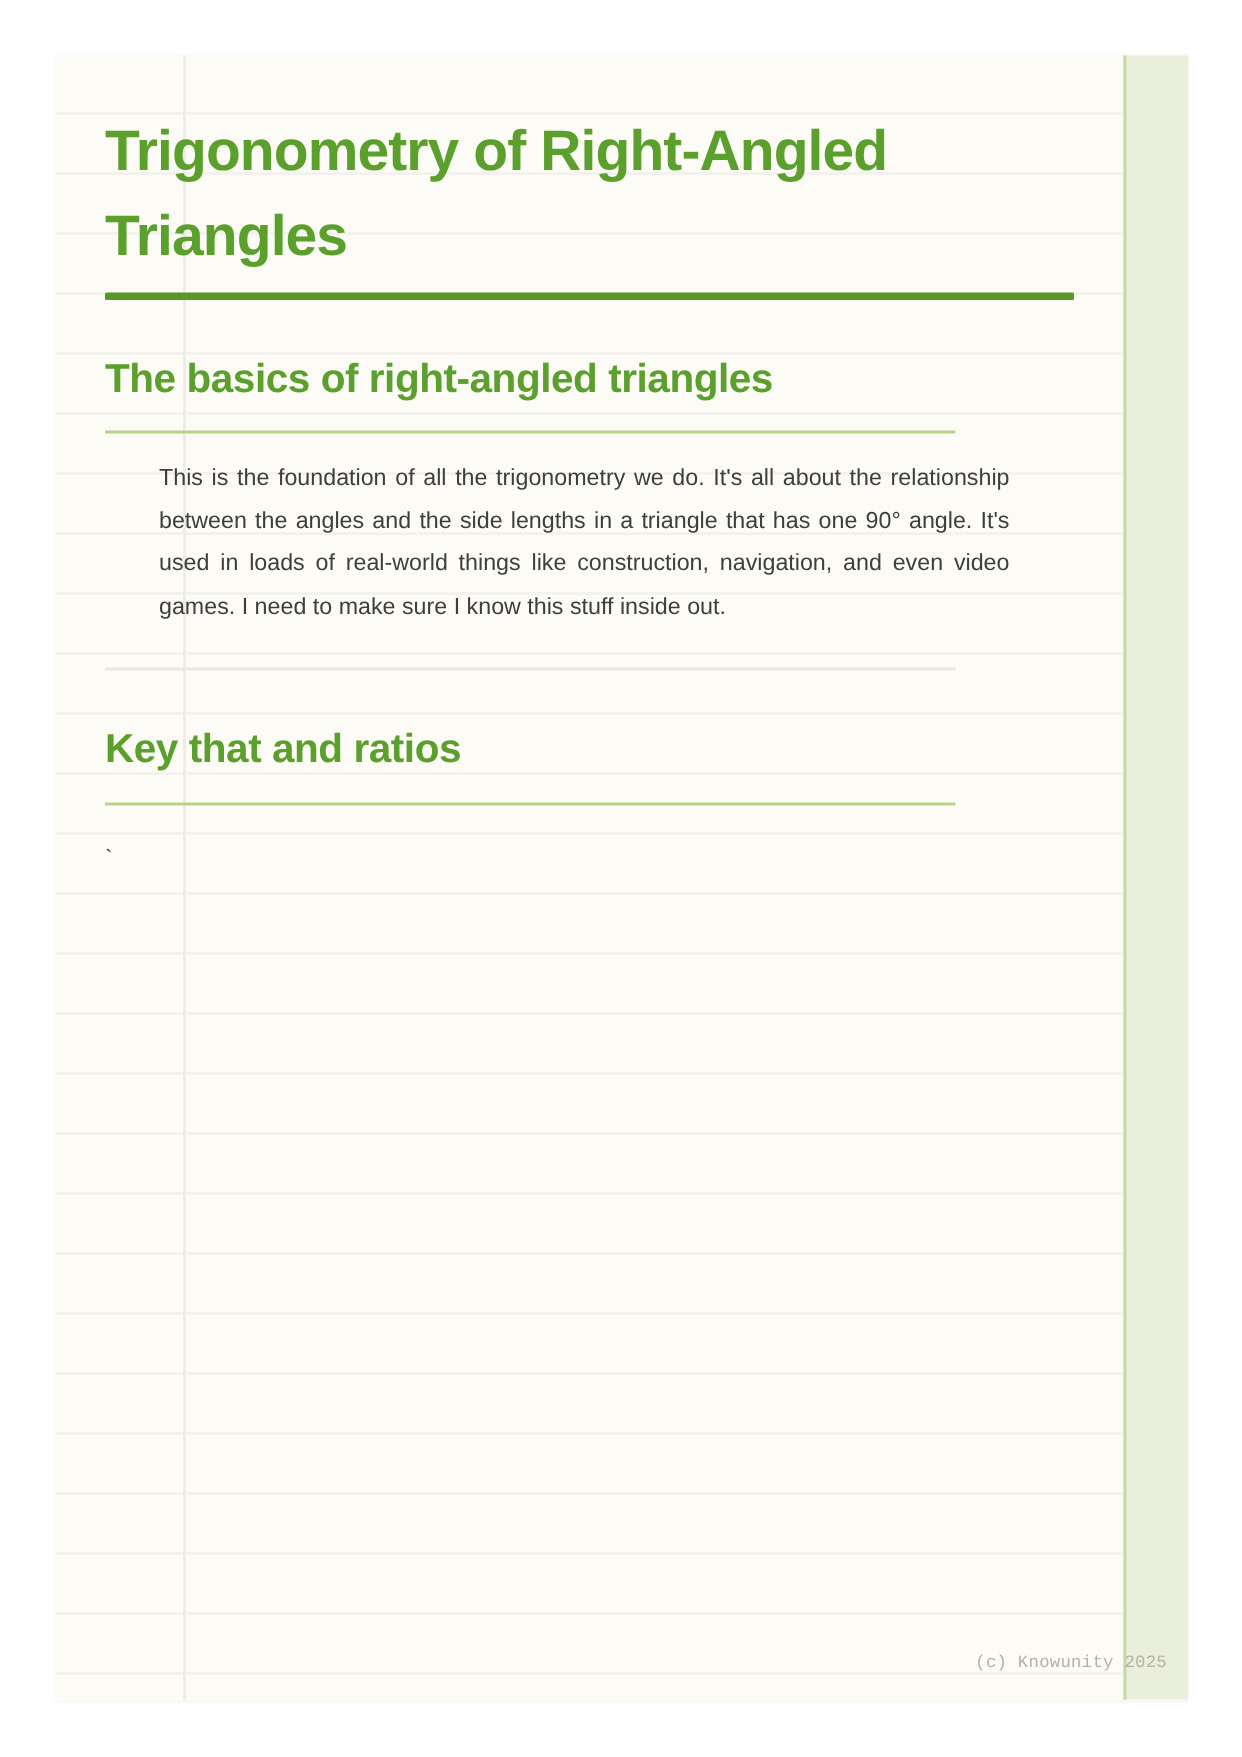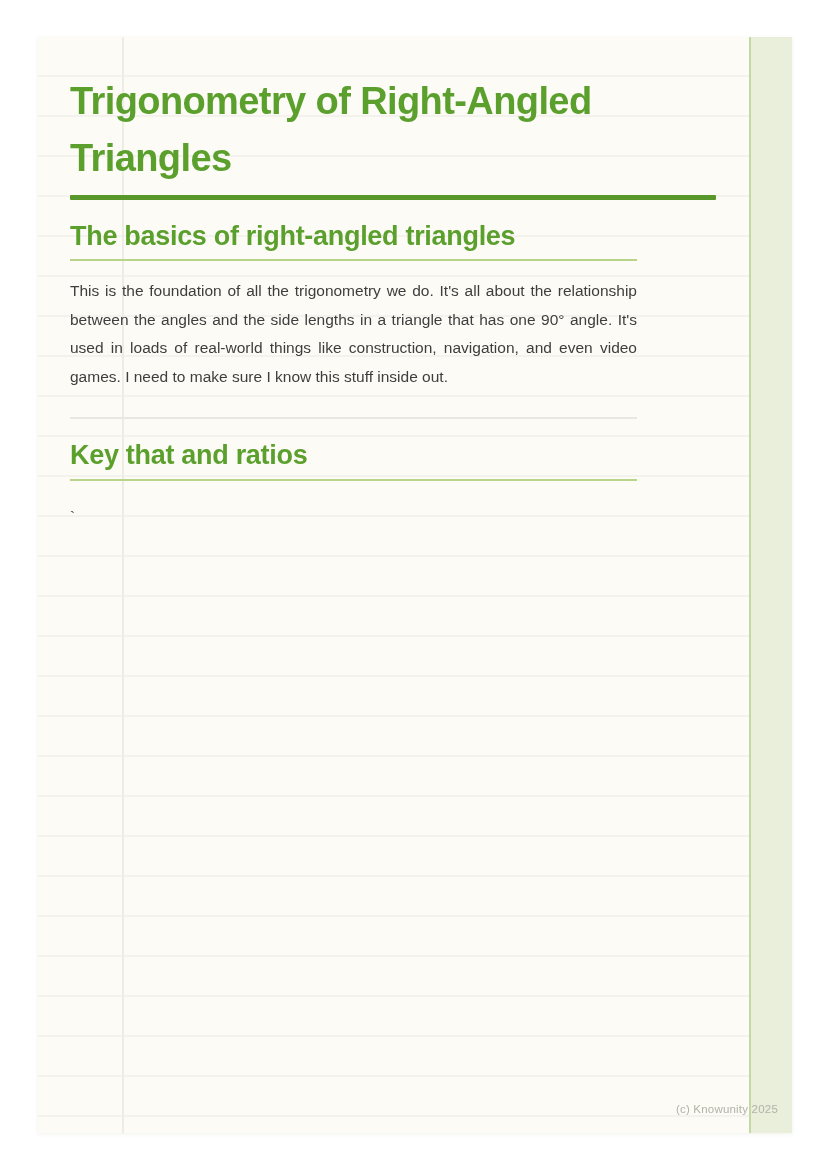--- a/index.html
+++ b/index.html
@@ -54,37 +54,38 @@
     letter-spacing: -0.6px;
     color: #5b9f2d;
   }
   .title-rule {
     margin-top: 8px;
     width: 646px; height: 5px;
     background: #58982b;
     border-radius: 1px;
   }
   h2.section-heading {
-    margin-top: 20px;
+    margin-top: 36px;
     width: 567px;
     font-size: 27px;
     line-height: 1.2;
     font-weight: 800;
     letter-spacing: -0.3px;
     color: #5b9f2d;
-    padding-bottom: 7px;
+    padding-bottom: 19px;
     border-bottom: 2px solid #b9d489;
   }
   p.section-body {
     margin-top: 16px;
     width: 567px;
     font-size: 15.5px;
     line-height: 28.5px;
     text-align: justify;
     color: #3e3e3e;
+    margin-left: 36px;
   }
   p.section-body .theta { font-style: italic; font-family: "DejaVu Serif", serif; }
   .section-divider {
     margin-top: 26px;
     width: 567px; height: 2px;
     background: #e9e7e0;
   }
   p.stray {
     margin-top: 22px;
     width: 567px;
@@ -92,20 +93,21 @@
     line-height: 28.5px;
     color: #3e3e3e;
   }
   .footer {
     position: absolute;
     right: 14px; bottom: 18px;
     font-size: 11.5px;
     letter-spacing: 0.2px;
     color: #b3b2a9;
     z-index: 3;
+    font-family: Liberation Mono, monospace;
   }
 </style>
 </head>
 <body>
 
 <div class="canvas">
   <div class="page">
     <div class="margin-line"></div>
     <div class="stripe"></div>
 

